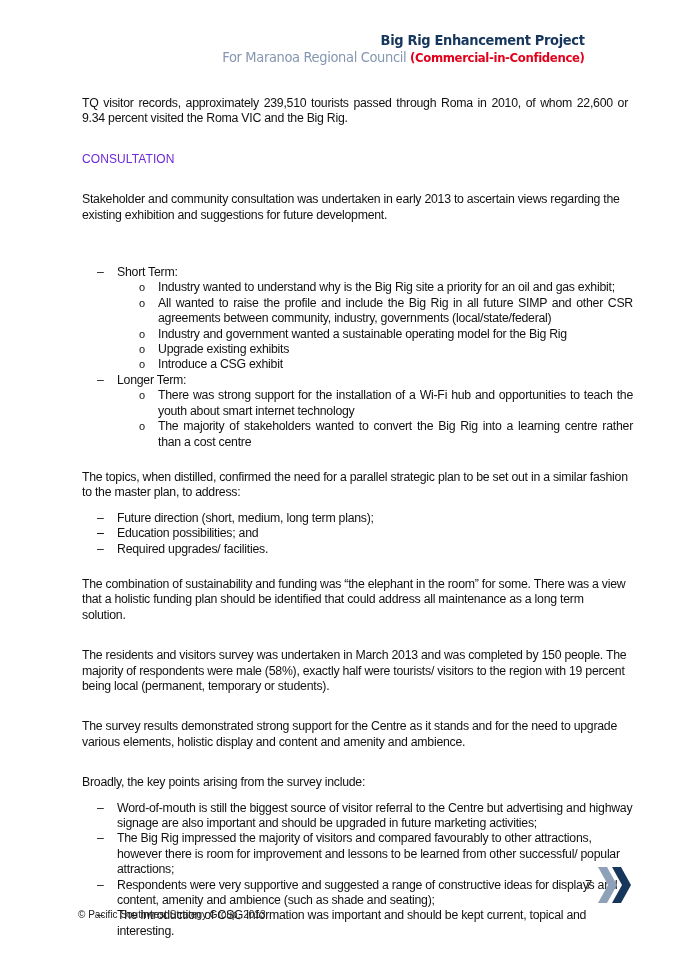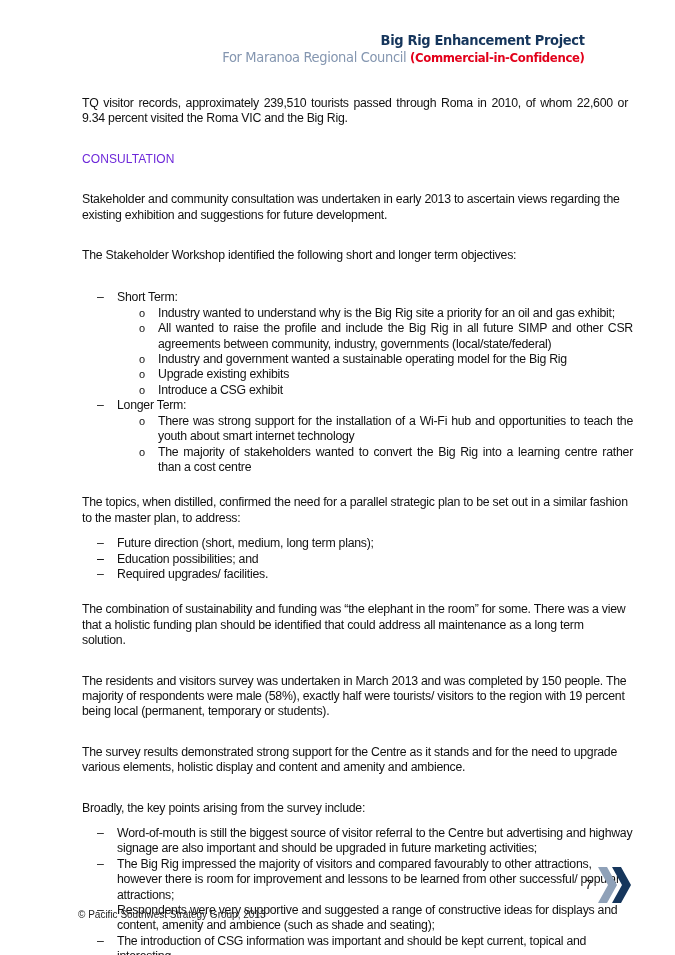--- a/index.html
+++ b/index.html
@@ -42,21 +42,20 @@
     <div class="subtitle"><span>For Maranoa Regional Council </span><span class="conf">(Commercial-in-Confidence)</span></div>
   </div>
 
   <div class="content">
     <p class="justify">TQ visitor records, approximately 239,510 tourists passed through Roma in 2010, of whom 22,600 or 9.34 percent visited the Roma VIC and the Big Rig.</p>
     <div class="gap"></div>
     <p class="heading">CONSULTATION</p>
     <div class="gap"></div>
     <p>Stakeholder and community consultation was undertaken in early 2013 to ascertain views regarding the existing exhibition and suggestions for future development.</p>
     <div class="gap"></div>
-    <p>The Stakeholder Workshop identified the following short and longer term objectives:</p>
     <div class="gap"></div>
     <div class="gap" style="height:7px"></div>
 
     <ul class="dash-list">
       <li>
         <span class="dash">–</span>
         <span>Short Term:</span>
         <ul class="circ-list">
           <li><span class="circ">o</span><span>Industry wanted to understand why is the Big Rig site a priority for an oil and gas exhibit;</span></li>
           <li><span class="circ">o</span><span>All wanted to raise the profile and include the Big Rig in all future SIMP and other CSR agreements between community, industry, governments (local/state/federal)</span></li>

